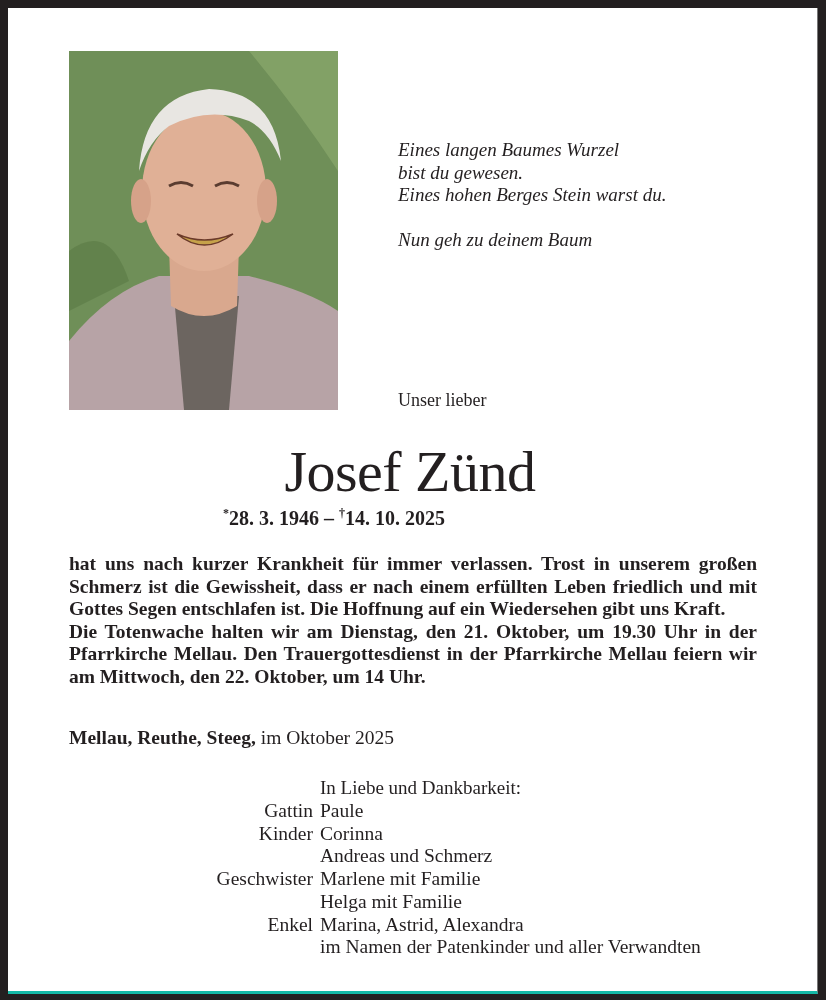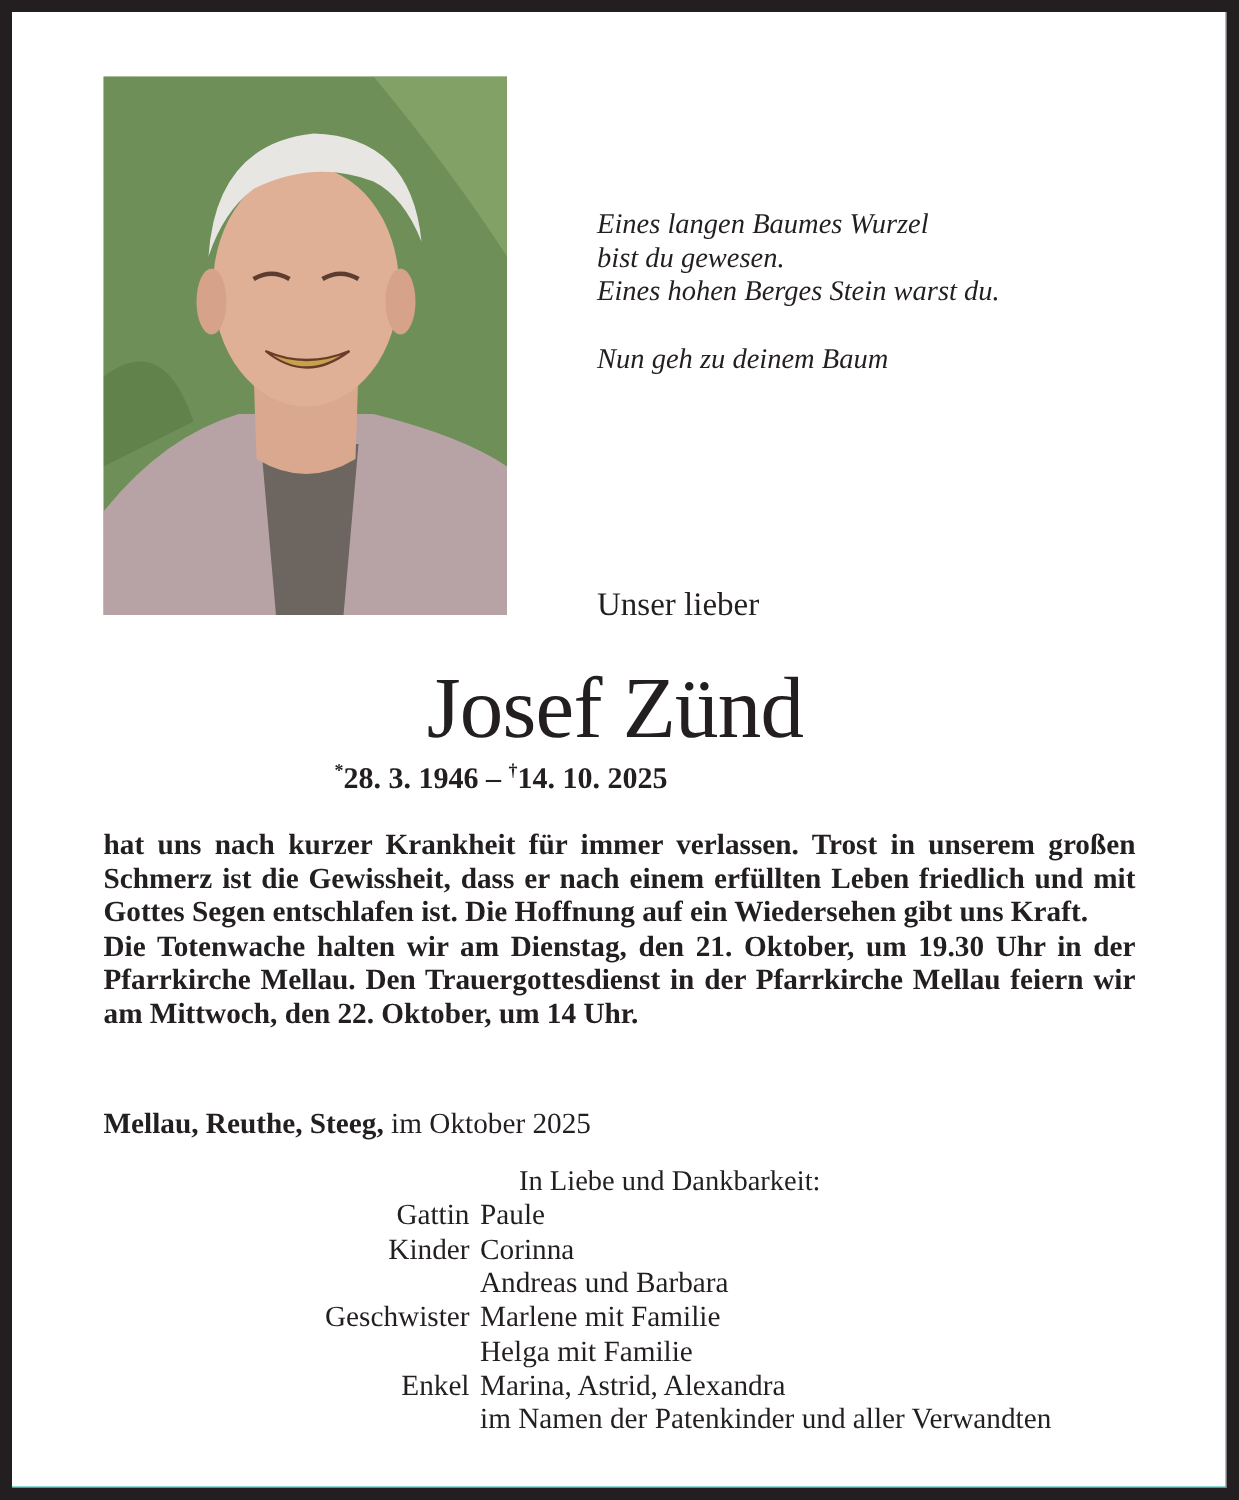--- a/index.html
+++ b/index.html
@@ -2,52 +2,52 @@
 <html><head>
 <meta charset="utf-8">
 <style>
   html, body { margin:0; padding:0; }
   body {
     width:826px; height:1000px; background:#231f20; position:relative; overflow:hidden;
     font-family:"Liberation Serif", "DejaVu Serif", serif; color:#231f20;
   }
   .page {
     position:absolute; left:8px; top:8px; width:809px; height:983px; background:#ffffff;
-    border-right:1px solid #777; border-bottom:1px solid #14b8a6;
+    border-right:1px solid #777; border-bottom:3px solid #14b8a6;
   }
   .photo {
     position:absolute; left:61px; top:43px; width:269px; height:359px; overflow:hidden;
     background:linear-gradient(160deg,#6c8d5a 0%,#7a9a62 25%,#5f8048 45%,#87a56a 70%,#6b8a55 100%);
   }
   .photo svg { display:block; }
   .poem {
     position:absolute; left:390px; top:131px; font-style:italic; font-size:19px; line-height:22.5px;
   }
   .poem .stanza { margin-bottom:22.5px; }
   .poem .line { display:block; white-space:nowrap; }
   .intro {
-    position:absolute; left:390px; top:382px; font-size:22px;
+    position:absolute; left:390px; top:382px; font-size:18px;
   }
   .name {
     position:absolute; left:0; width:804px; top:430px; text-align:center; font-size:58px; letter-spacing:-0.5px;
   }
   .dates {
     position:absolute; left:0; width:652px; top:498px; text-align:center; font-size:20px; font-weight:bold;
   }
   .dates sup { font-size:12px; vertical-align:8px; font-weight:bold; }
   .body-text {
     position:absolute; left:61px; top:545px; width:688px; font-size:19.5px; line-height:22.5px; text-align:justify;font-weight:bold;
   }
   .body-text p { margin:0; }
   .place {
-    position:absolute; left:61px; top:719px; font-size:19.5px; white-space:nowrap;margin-top:12px;
+    position:absolute; left:61px; top:719px; font-size:19.5px; white-space:nowrap;
   }
   .place b { font-weight:bold; }
   .thanks {
-    position:absolute; left:312px; top:769px; font-size:19px;margin-left:26px;
+    position:absolute; left:312px; top:769px; font-size:19px;
   }
   .mourners {
     position:absolute; left:100px; top:792px; font-size:19.5px; line-height:22.7px;
   }
   .row { display:flex; white-space:nowrap; }
   .row .rel { width:205px; text-align:right; padding-right:7px; }
   .row .names b { font-weight:normal; }
 </style>
 </head>
 <body>
@@ -112,21 +112,21 @@
     <div class="row">
       <span class="rel">Gattin</span>
       <span class="names"><b>Paule</b></span>
     </div>
     <div class="row">
       <span class="rel">Kinder</span>
       <span class="names"><b>Corinna</b></span>
     </div>
     <div class="row">
       <span class="rel"></span>
-      <span class="names"><b>Andreas</b><span> und </span><b>Barbara</b></span>
+      <span class="names"><b>Andreas</b><span> und </span><b>Schmerz</b></span>
     </div>
     <div class="row">
       <span class="rel">Geschwister</span>
       <span class="names"><b>Marlene</b><span> mit Familie</span></span>
     </div>
     <div class="row">
       <span class="rel"></span>
       <span class="names"><b>Helga</b><span> mit Familie</span></span>
     </div>
     <div class="row">

